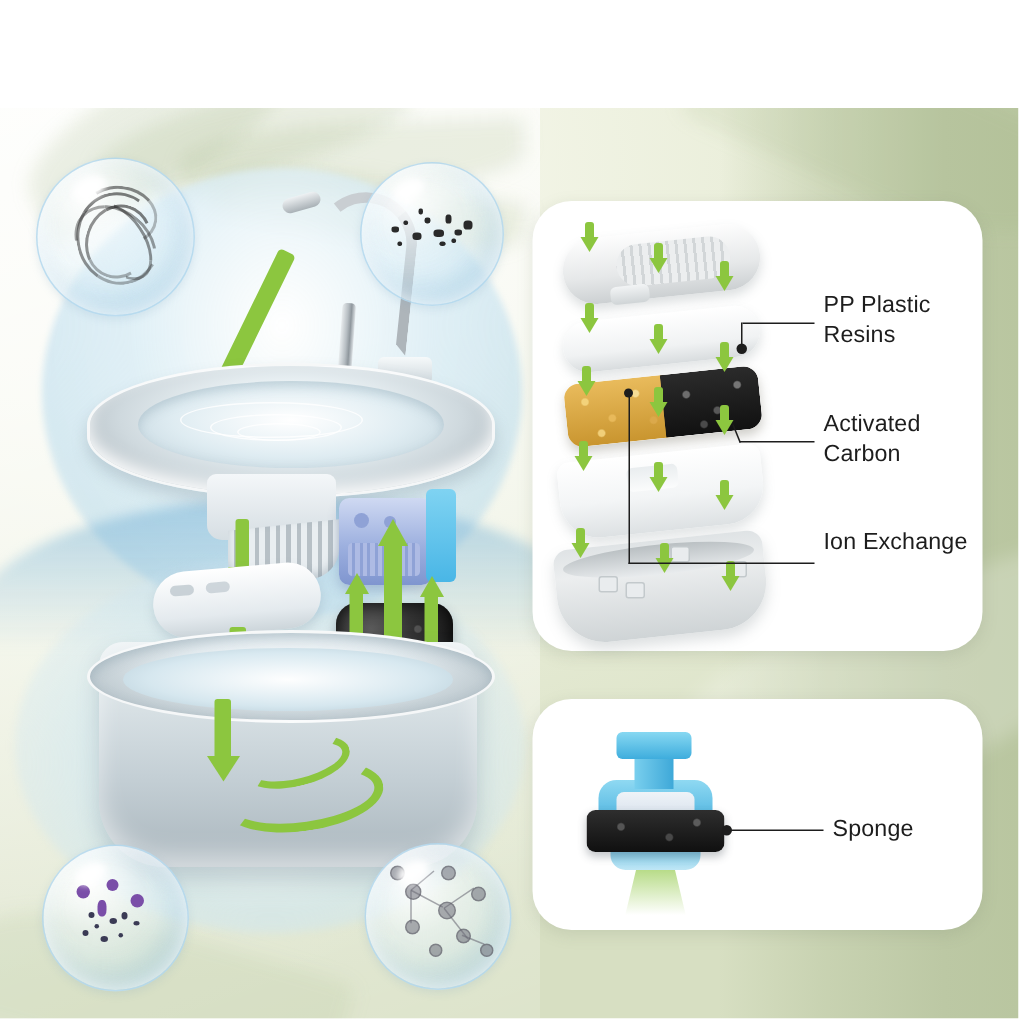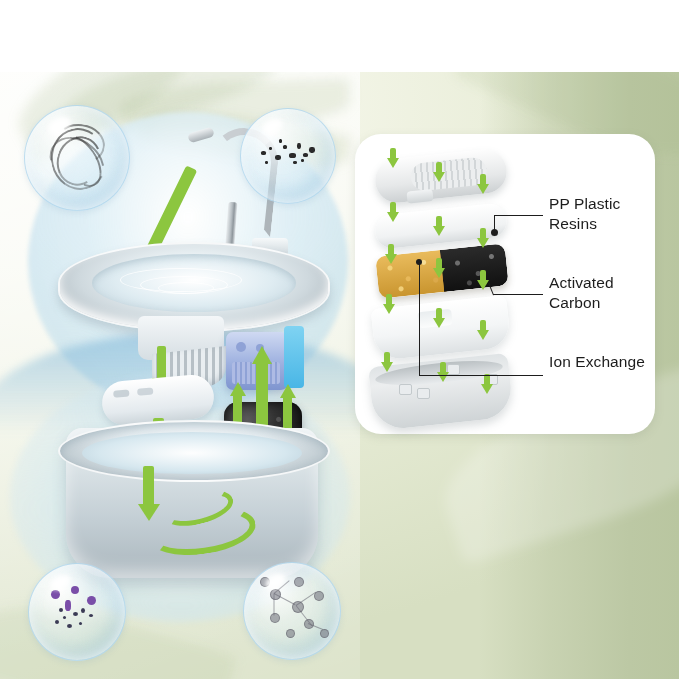--- a/index.html
+++ b/index.html
@@ -623,14 +623,27 @@
     </div>
 
     <div class="leader" style="left:64px;top:241px;width:124px;z-index:8;"></div>
     <div class="leader-v" style="left:64px;top:128px;height:114px;z-index:8;"></div>
     <div class="dot" style="left:61px;top:125px;width:6px;height:6px;z-index:8;"></div>
     <div class="lbl" style="left:194px;top:218px;">
       <div>Ion Exchange</div>
     </div>
   </div>
 
+  <div class="card card-sponge">
+    <div class="jet"></div>
+    <div class="pmp-body"></div>
+    <div class="pmp-inner"></div>
+    <div class="pmp-neck"></div>
+    <div class="pmp-top"></div>
+    <div class="pmp-foot"></div>
+    <div class="pmp-sponge"></div>
+
+    <div class="dot" style="left:126px;top:84px;"></div>
+    <div class="leader" style="left:132px;top:87px;width:62px;"></div>
+    <div class="lbl" style="left:200px;top:77px;">Sponge</div>
+  </div>
 
 </div>
 
 </body></html>

